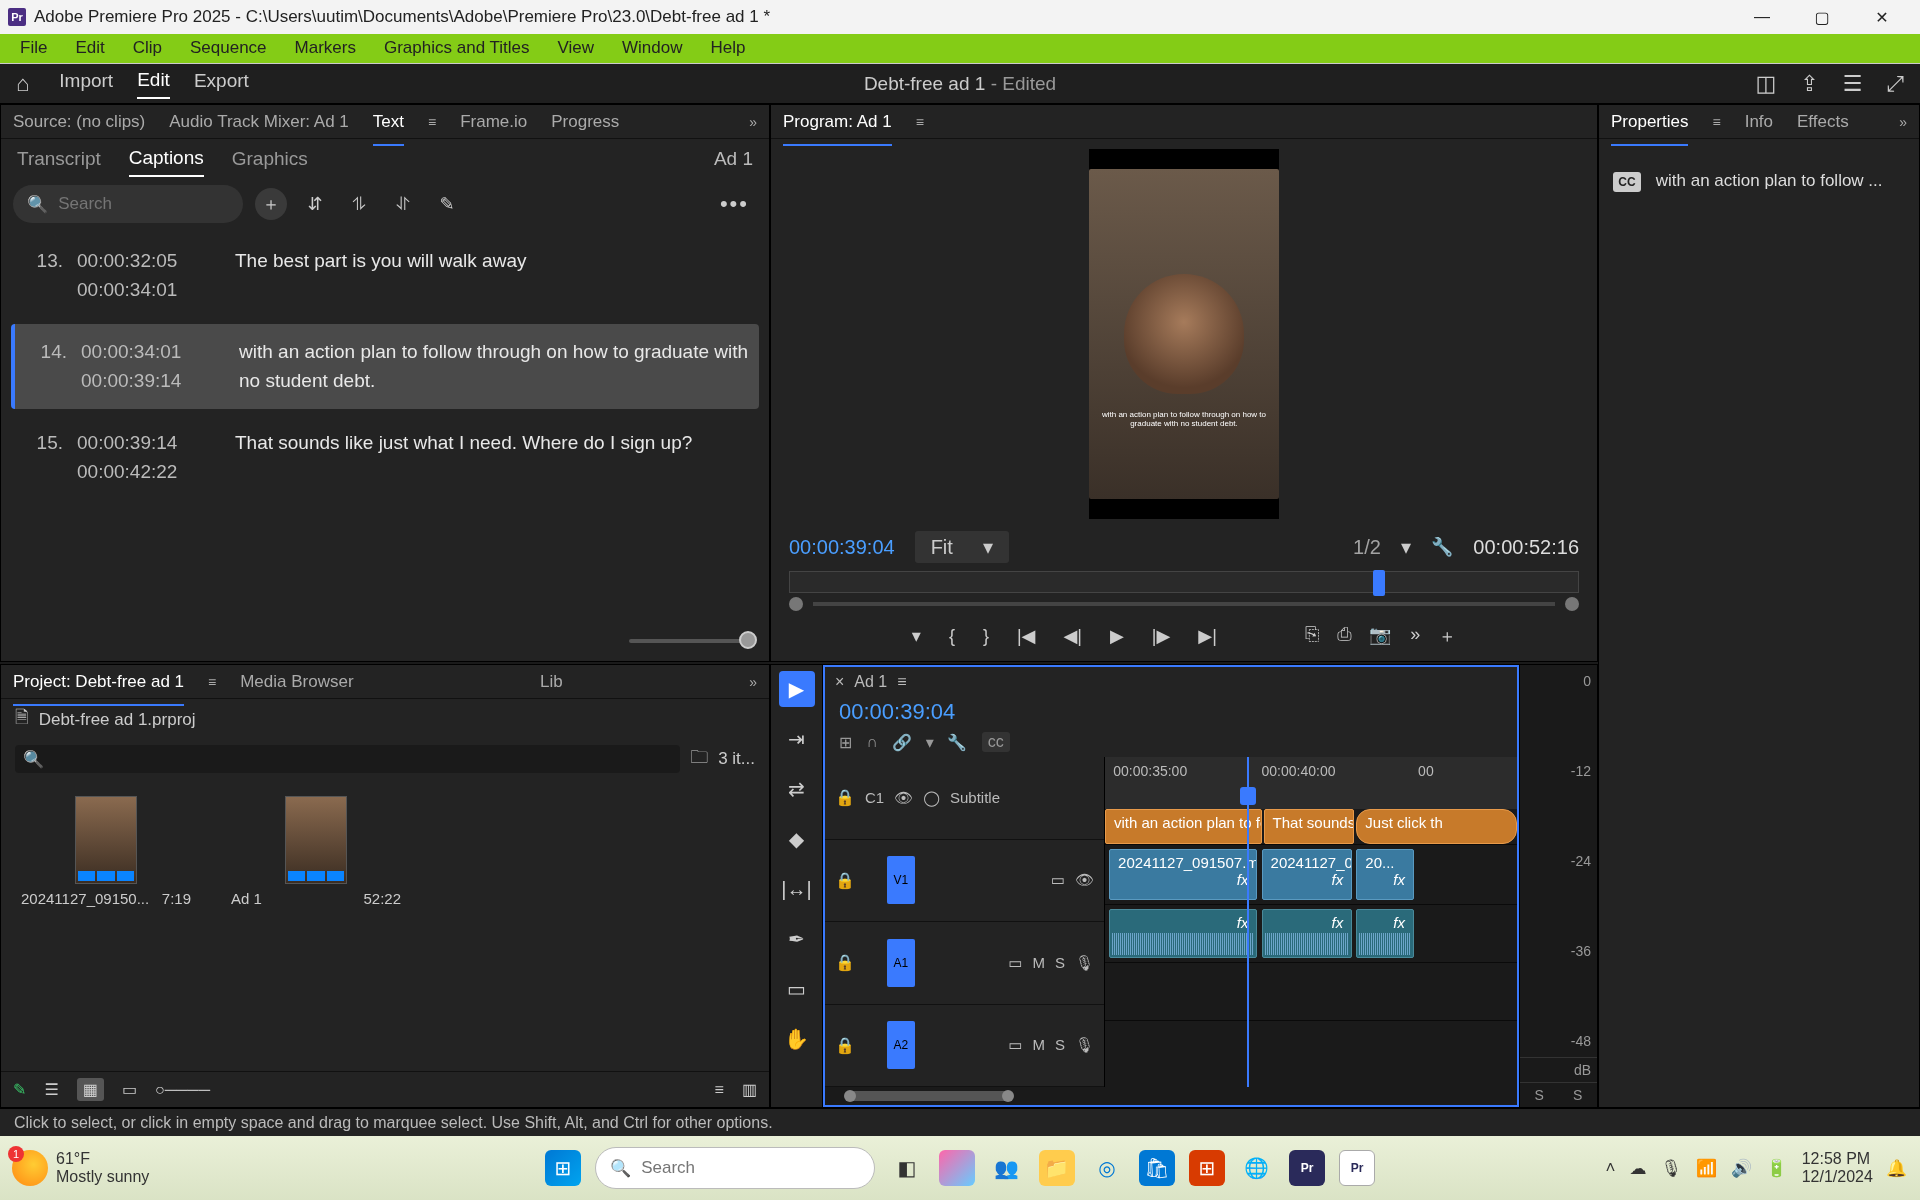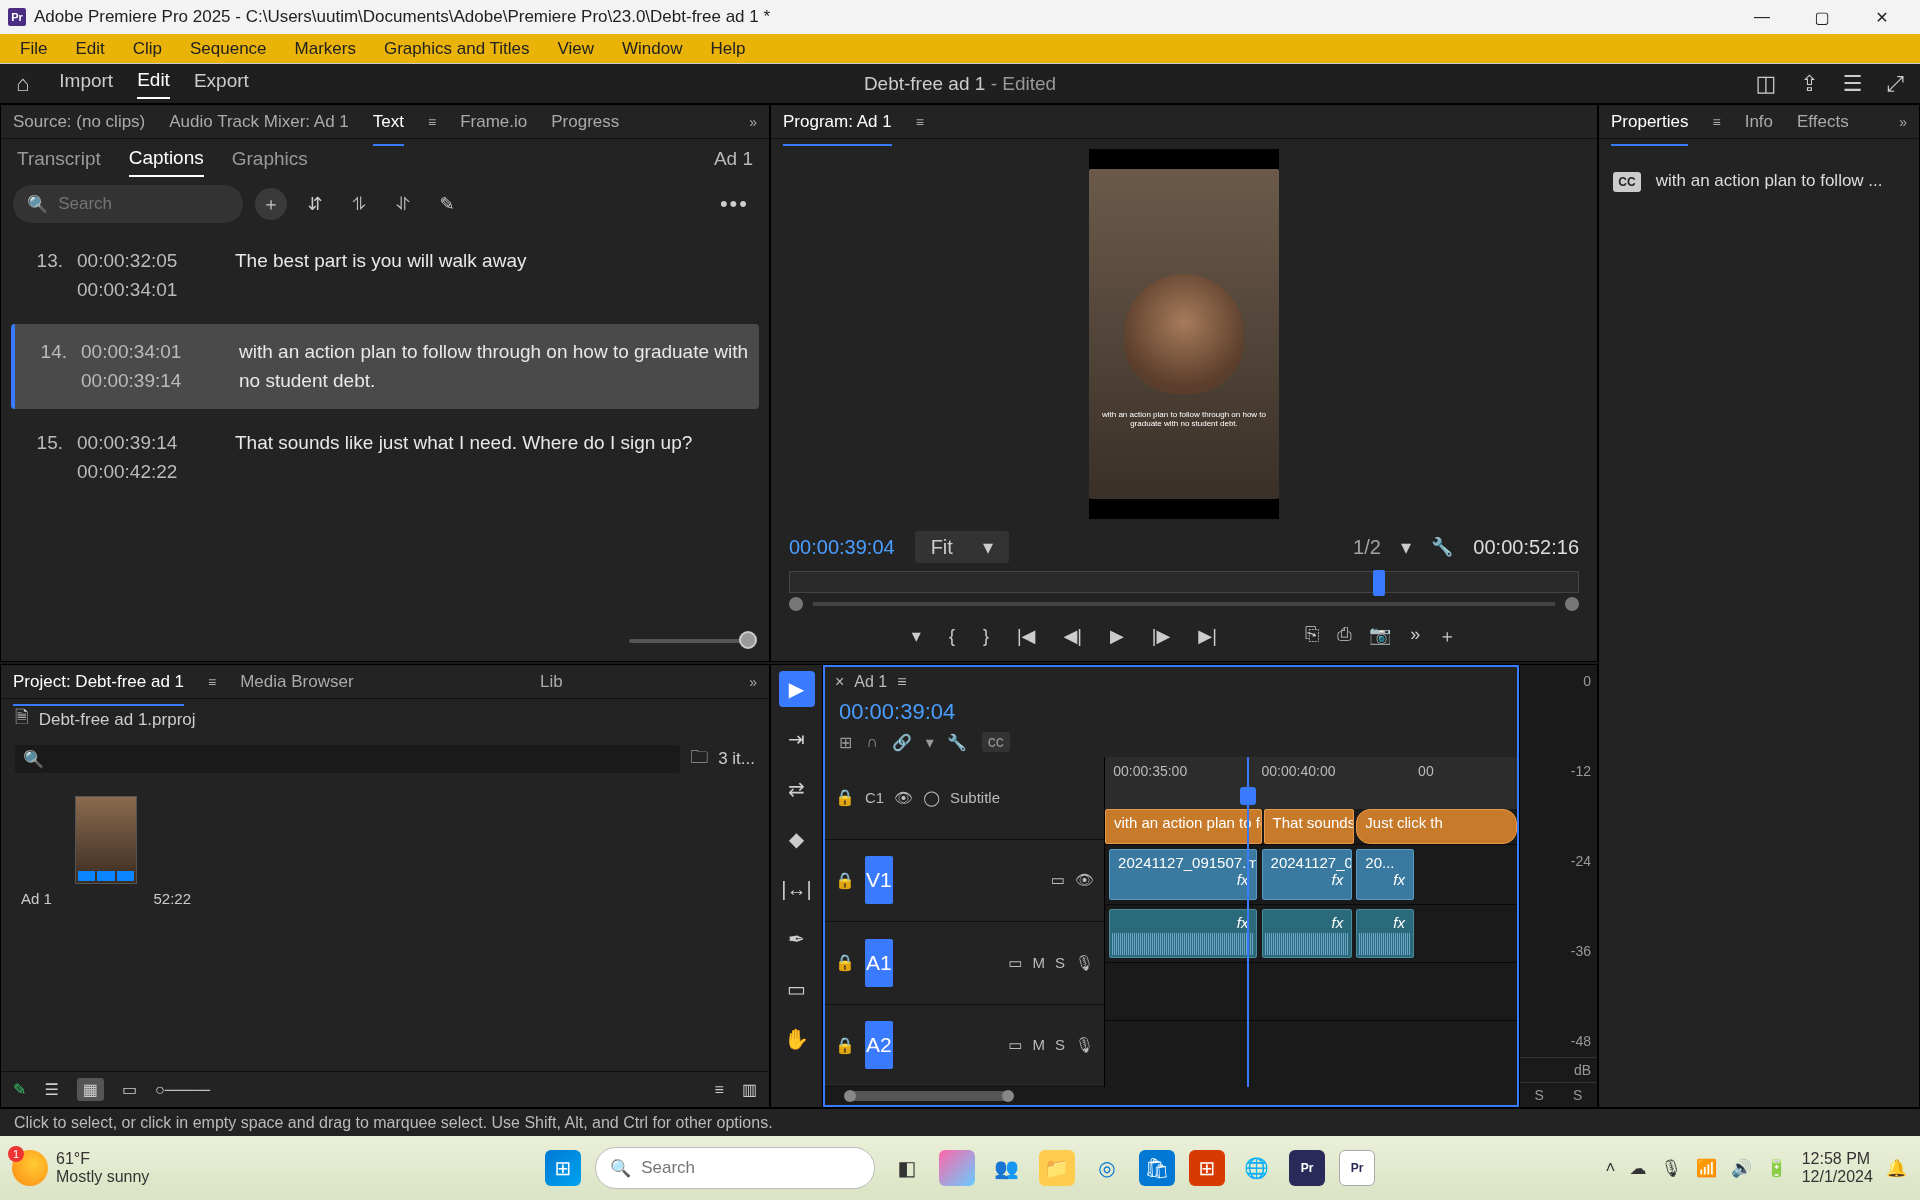--- a/index.html
+++ b/index.html
@@ -6,21 +6,21 @@
 body { background: #1a1a1a; color: #ccc; width: 1920px; height: 1200px; overflow: hidden; font-size: 17px; }
 
 
 .titlebar { height: 34px; background: #f3f3f3; color: #222; display: flex; align-items: center; padding: 0 8px; font-size: 17px; }
 .titlebar .app-icon { width: 18px; height: 18px; background: #4b2e83; color: white; font-size: 11px; font-weight: bold; display: inline-flex; align-items: center; justify-content: center; border-radius: 2px; margin-right: 8px; }
 .titlebar .title-text { flex: 1; }
 .titlebar .win-controls { display: flex; gap: 0; }
 .titlebar .win-btn { width: 60px; height: 34px; display: flex; align-items: center; justify-content: center; font-size: 16px; }
 
 
-.menubar { height: 30px; background: #eab308; color: #222; display: flex; align-items: center; padding: 0 6px; font-size: 17px; gap: 0; border-bottom: 1px solid #ccc; }
+.menubar { height: 30px; background: #84cc16; color: #222; display: flex; padding: 0 6px; font-size: 17px; gap: 0; border-bottom: 1px solid #ccc; }
 .menubar .mi { padding: 4px 14px; }
 
 
 .workspace-bar { height: 40px; background: #1f1f1f; display: flex; align-items: center; padding: 0 16px; color: #ccc; border-bottom: 1px solid #000; }
 .workspace-bar .home-icon { font-size: 22px; margin-right: 30px; color: #ccc; }
 .workspace-bar .ws-tab { margin-right: 24px; font-size: 19px; color: #ccc; padding-bottom: 6px; }
 .workspace-bar .ws-tab.active { color: #fff; border-bottom: 2px solid #fff; }
 .workspace-bar .center-title { position: absolute; left: 50%; transform: translateX(-50%); font-size: 19px; }
 .workspace-bar .center-title .edited { color: #999; }
 .workspace-bar .right-icons { margin-left: auto; display: flex; gap: 24px; font-size: 22px; }
@@ -103,21 +103,21 @@
 .tl-tools .tool { width: 36px; height: 36px; display: flex; align-items: center; justify-content: center; color: #ccc; font-size: 20px; border-radius: 4px; }
 .tl-tools .tool.active { background: #3a7afe; color: #fff; }
 .tl-main { flex: 1; display: flex; flex-direction: column; border: 2px solid #3a7afe; }
 .tl-tabs { height: 30px; display: flex; align-items: center; padding: 0 10px; gap: 10px; font-size: 16px; color: #bbb; }
 .tl-tabs .close-x { font-size: 16px; }
 .tl-tc { padding: 2px 14px; color: #4a9eff; font-size: 22px; font-weight: 500; }
 .tl-toolbar-row { height: 30px; display: flex; align-items: center; padding: 0 14px; gap: 14px; color: #999; font-size: 16px; }
 .tl-body { flex: 1; display: flex; }
 .tl-headers { width: 280px; border-right: 1px solid #000; display: flex; flex-direction: column; }
 .tl-header-row { flex: 1; min-height: 44px; display: flex; align-items: center; padding: 0 10px; gap: 10px; border-bottom: 1px solid #111; color: #bbb; font-size: 15px; }
-.tl-header-row .track-badge { width: 28px; height: 48px; background: #3a7afe; color: #ffffff; display: flex; align-items: center; justify-content: center; border-radius: 2px; font-weight: 500; font-size: 21px; }
+.tl-header-row .track-badge { width: 28px; height: 48px; background: #3a7afe; color: #000000; display: flex; align-items: center; justify-content: center; border-radius: 2px; font-weight: 500; font-size: 12px; margin-left: 22px; }
 .tl-header-row .lock { font-size: 16px; }
 .tl-header-row .small-icons { margin-left: auto; display: flex; gap: 10px; font-size: 15px; }
 .tl-tracks { flex: 1; position: relative; background: #1a1a1a; overflow: hidden; }
 .tl-ruler { height: 52px; background: #2c2c2c; position: relative; font-size: 14px; color: #bbb; }
 .tl-ruler .rtime { position: absolute; top: 6px; }
 .tl-playhead { position: absolute; top: 0; bottom: 0; width: 2px; background: #3a7afe; left: 34.5%; z-index: 10; }
 .tl-playhead::before { content: ""; position: absolute; top: 30px; left: -7px; width: 16px; height: 18px; background: #3a7afe; border-radius: 3px; }
 .tl-track { height: 60px; border-bottom: 1px solid #0a0a0a; position: relative; }
 .tl-track.audio { height: 58px; }
 .clip { position: absolute; top: 4px; bottom: 4px; border-radius: 2px; padding: 4px 8px; font-size: 15px; color: #fff; overflow: hidden; white-space: nowrap; }
@@ -284,20 +284,33 @@
       <div class="proj-bins" id="proj-bins">
           <div class="bin-item">
             <div class="bin-thumb">
               <div class="badges">
                 <div class="badge"></div>
                 <div class="badge"></div>
                 <div class="badge"></div>
               </div>
             </div>
             <div class="bin-foot">
+              <span>20241127_09150...</span>
+              <span>7:19</span>
+            </div>
+          </div>
+          <div class="bin-item">
+            <div class="bin-thumb">
+              <div class="badges">
+                <div class="badge"></div>
+                <div class="badge"></div>
+                <div class="badge"></div>
+              </div>
+            </div>
+            <div class="bin-foot">
               <span>Ad 1</span>
               <span>52:22</span>
             </div>
           </div>
         </div>
       <div class="proj-bottom-icons">
         <span style="color:#3ac76a;">✎</span>
         <span>☰</span>
         <span style="background:#555; padding:2px 6px; border-radius:3px;">▦</span>
         <span>▭</span>

